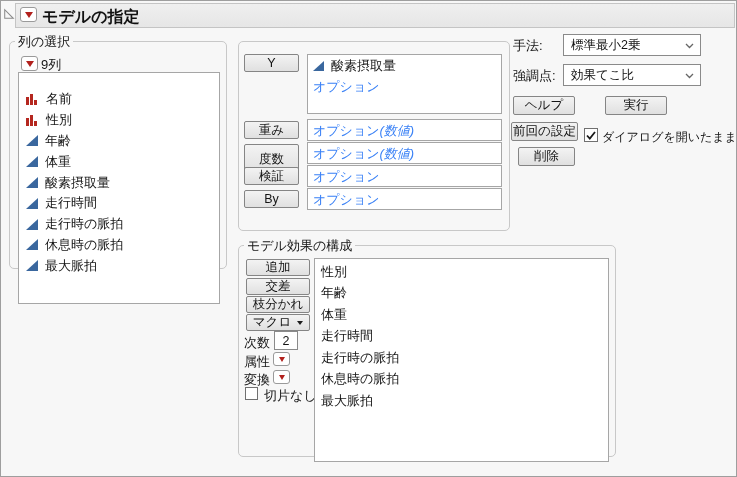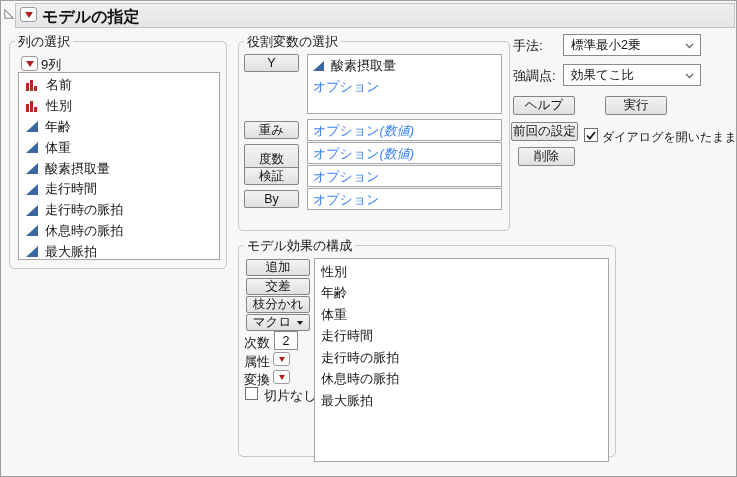--- a/index.html
+++ b/index.html
@@ -136,21 +136,21 @@
     <span class="tri"></span>
   </div>
 <div class="page-title">モデルの指定</div>
 
 <div class="group" style="left:8px; top:40px; width:218px; height:228px;">
   <span class="legend">列の選択</span>
   <div class="red-menu-btn" style="left:11px; top:14px;">
       <span class="tri"></span>
     </div>
   <span style="position:absolute; left:31px; top:14px;">9列</span>
-  <div class="white-box" style="left:8px; top:30px; width:202px; height:188px; padding-top:2px;">
+  <div class="white-box" style="left:8px; top:30px; width:202px; height:232px; padding-top:16px;">
       <div class="list-item">
         <span class="icon-nominal">
           <i></i>
           <i></i>
           <i></i>
         </span>
         <span>名前</span>
       </div>
       <div class="list-item">
         <span class="icon-nominal">
@@ -185,21 +185,20 @@
         <span>休息時の脈拍</span>
       </div>
       <div class="list-item">
         <span class="icon-continuous"></span>
         <span>最大脈拍</span>
       </div>
     </div>
 </div>
 
 <div class="group" style="left:237px; top:40px; width:272px; height:190px;">
-  <span class="legend">役割変数の選択</span>
 
   <div class="btn" style="left:5px; top:12px; width:55px; height:18px;">Y</div>
   <div class="white-box dropzone" style="left:68px; top:12px; width:195px; height:60px;">
     <div class="role-item">
       <span class="icon-continuous"></span>
       <span>酸素摂取量</span>
     </div>
     <div class="placeholder" style="margin-top:3px;"><span>オプション</span><span class="sfx"></span></div>
   </div>
 

